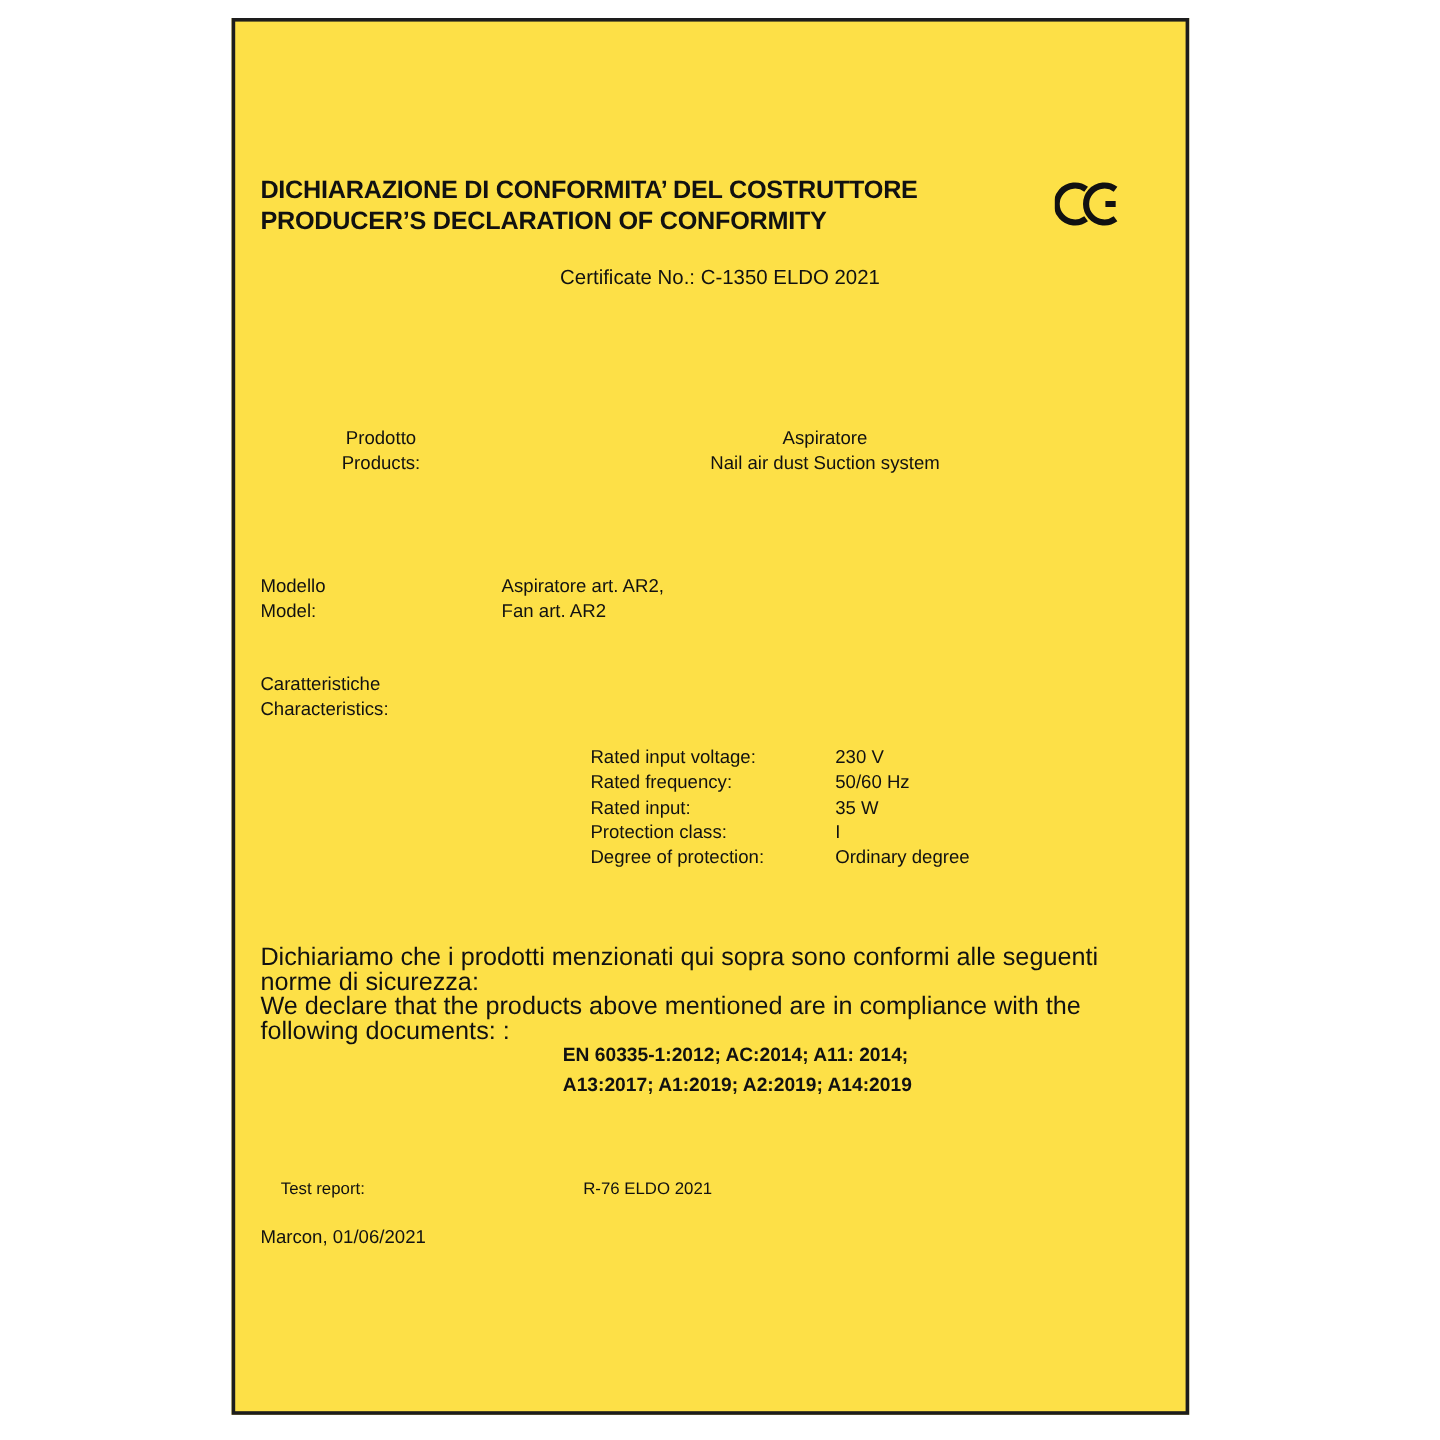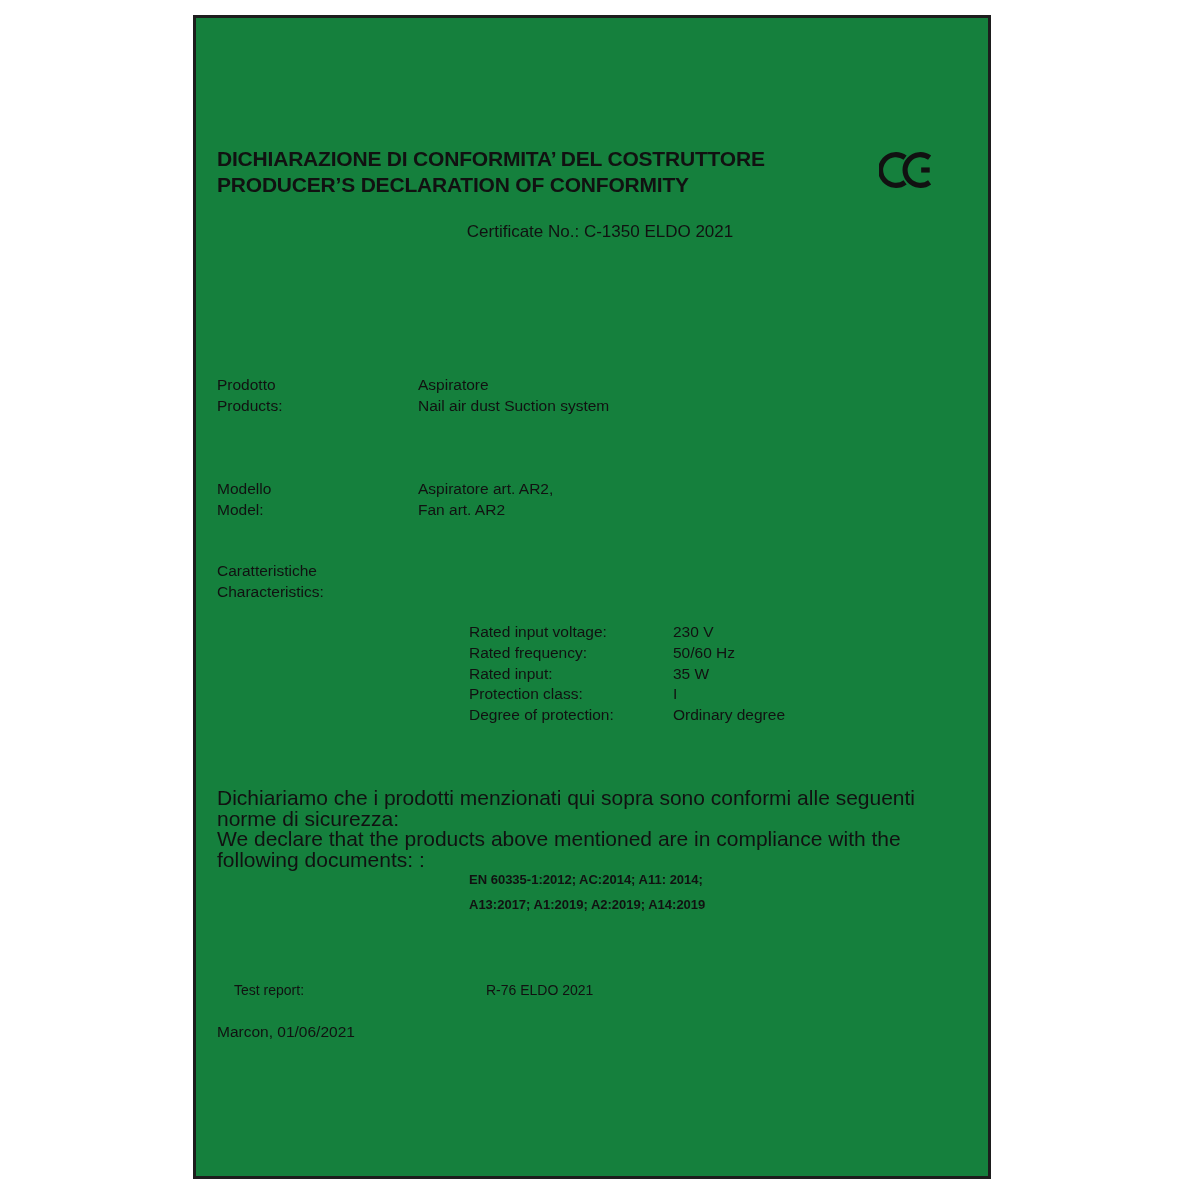--- a/index.html
+++ b/index.html
@@ -11,21 +11,21 @@
     font-family: "Liberation Sans", "DejaVu Sans", sans-serif;
     color: #111111;
   }
   .page {
     position: absolute;
     left: 193px;
     top: 15px;
     width: 792px;
     height: 1158px;
     border: 3px solid #1d1d1d;
-    background: #15803d;
+    background: #fde047;
     box-sizing: content-box;
   }
   .abs { position: absolute; }
 
   .title-block {
     left: 21px;
     top: 128px;
     font-size: 21px;
     font-weight: bold;
     line-height: 26px;
@@ -43,32 +43,32 @@
     text-align: center;
     font-size: 17px;
     padding-left: 16px;
     box-sizing: border-box;
   }
 
   .field-row { display: flex; font-size: 15.5px; line-height: 21px; }
   .label-col { width: 201px; flex: 0 0 201px; }
   .value-col { flex: 1; }
 
-  .product-row { left: 21px; top: 356px; width: 740px; }
+  .product-row { left: 21px; top: 337px; width: 740px; text-align: center; }
   .model-row   { left: 21px; top: 460px; width: 740px; }
   .char-heading { left: 21px; top: 542px; font-size: 15.5px; line-height: 21px; }
 
   .char-table { left: 273px; top: 604px; font-size: 15.5px; line-height: 20.8px; }
-  .char-row { display: flex; }
+  .char-row { display: flex; margin-left: 23px; }
   .char-label { width: 204px; flex: 0 0 204px; }
   .char-value { white-space: nowrap; }
 
   .declaration { left: 21px; top: 770px; width: 745px; font-size: 21px; line-height: 20.5px; }
 
-  .standards { left: 273px; top: 849px; font-size: 13px; font-weight: bold; line-height: 25px; }
+  .standards { left: 273px; top: 849px; font-size: 16px; font-weight: bold; line-height: 25px; }
 
   .report-row { left: 38px; top: 964px; width: 740px; display: flex; font-size: 14px; }
   .report-label { width: 252px; flex: 0 0 252px; }
 
   .place-date { left: 21px; top: 1005px; font-size: 15.5px; }
 </style>
 </head>
 <body>
 
 <div class="page">

